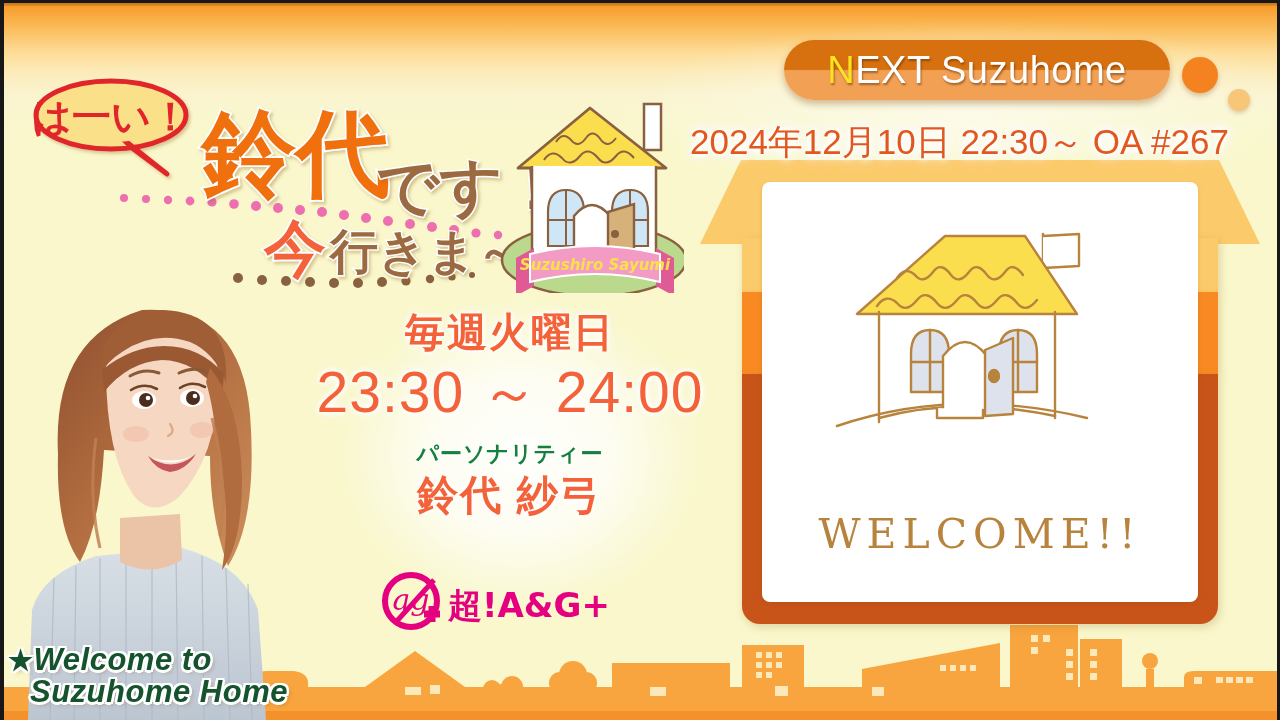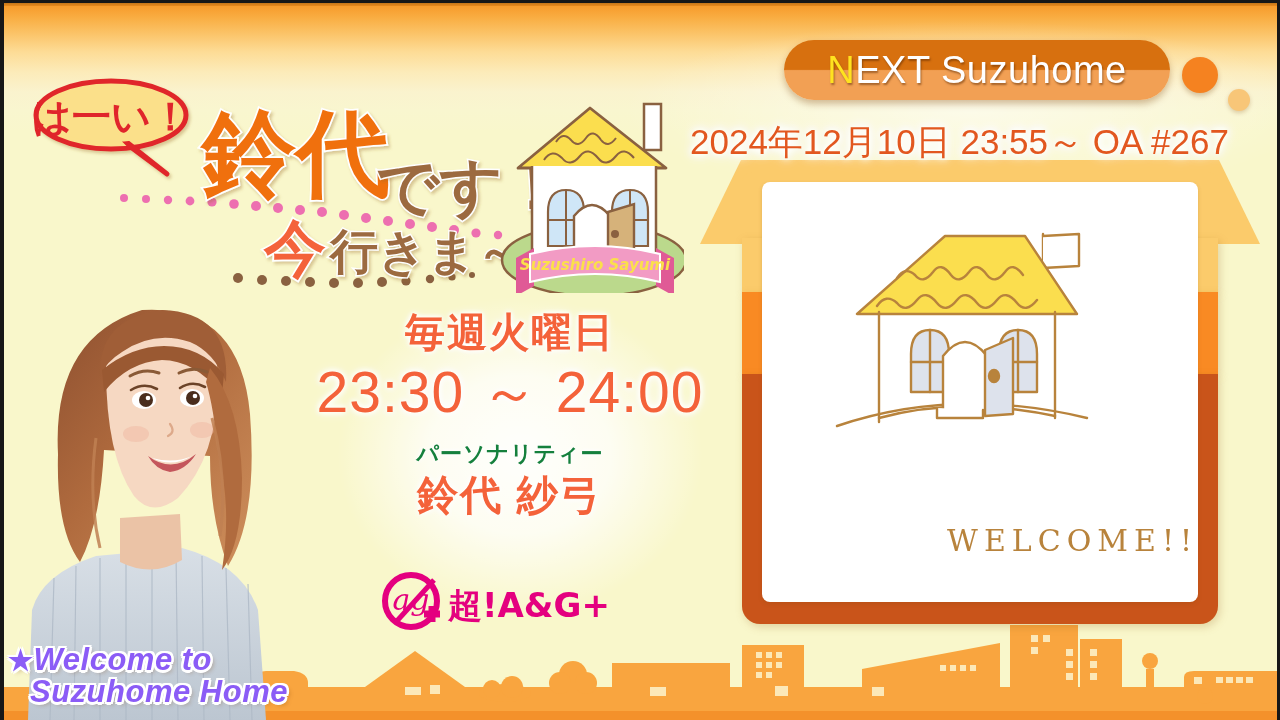--- a/index.html
+++ b/index.html
@@ -77,21 +77,21 @@
     font-size:41px; font-weight:700; color:#F4623A; margin-top:10px; letter-spacing:2px;
     text-shadow:0 0 6px #fff,0 0 6px #fff;
   }
 
   
   .aglogo{ position:absolute; left:378px; top:572px; width:240px; height:62px; z-index:14; }
 
   
   .wtxt{
     position:absolute; left:8px; top:644px; z-index:20;
-    font-size:31px; font-style:italic; font-weight:700; color:#8b5cf6;
+    font-size:31px; font-style:italic; font-weight:700; color:#14532d;
     line-height:1.03; letter-spacing:.5px;
     text-shadow:
       -2px -2px 0 #fff, 2px -2px 0 #fff, -2px 2px 0 #fff, 2px 2px 0 #fff,
       0 -2.5px 0 #fff, 0 2.5px 0 #fff, -2.5px 0 0 #fff, 2.5px 0 0 #fff,
       3px 3px 4px rgba(120,60,0,.30);
   }
   .wtxt .star{ font-style:normal; font-size:28px; }
 
   
   .nextwrap{ position:absolute; left:784px; top:40px; z-index:30; }
@@ -142,21 +142,21 @@
   .band1{ top:78px; height:54px; background:#FBCB6B; }
   .band2{ top:132px; height:82px; background:#F98A23; }
   .band3{ top:214px; height:250px; background:#C9541A; border-radius:0 0 18px 18px; }
 
   .hs-paper{
     position:absolute; left:62px; top:22px; width:436px; height:420px;
     background:#fff; border-radius:8px; box-shadow:0 2px 4px rgba(120,70,10,.18);
   }
   .hs-welcome{
     position:absolute; left:0; right:0; bottom:44px;
-    text-align:right; font-size:30px; color:#B8833C; letter-spacing:6px;
+    text-align:center; font-size:41px; color:#B8833C; letter-spacing:6px;
     font-family:"DejaVu Serif", serif;
   }
   .hs-illus{ position:absolute; left:50%; top:44px; transform:translateX(-50%); }
 </style>
 </head>
 <body>
 
 <div id="stage">
 
   <div class="bg-base"></div>
@@ -432,21 +432,21 @@
   </div>
 
   <div class="nextwrap">
     <div class="pill">
       <span class="ptxt"><span class="n">N</span><span>EXT Suzuhome</span></span>
     </div>
     <div class="dot-lg"></div>
     <div class="dot-sm"></div>
   </div>
 
-  <div class="dateline">2024年12月10日 23:55～ OA #267</div>
+  <div class="dateline">2024年12月10日 22:30～ OA #267</div>
 
   <div class="house">
     <div class="hs-roof"></div>
     <div class="hs-roof-body"></div>
     <div class="hs-band band1"></div>
     <div class="hs-band band2"></div>
     <div class="hs-band band3"></div>
 
     <div class="hs-paper">
       <svg class="hs-illus" width="290" height="230" viewBox="0 0 290 230">

